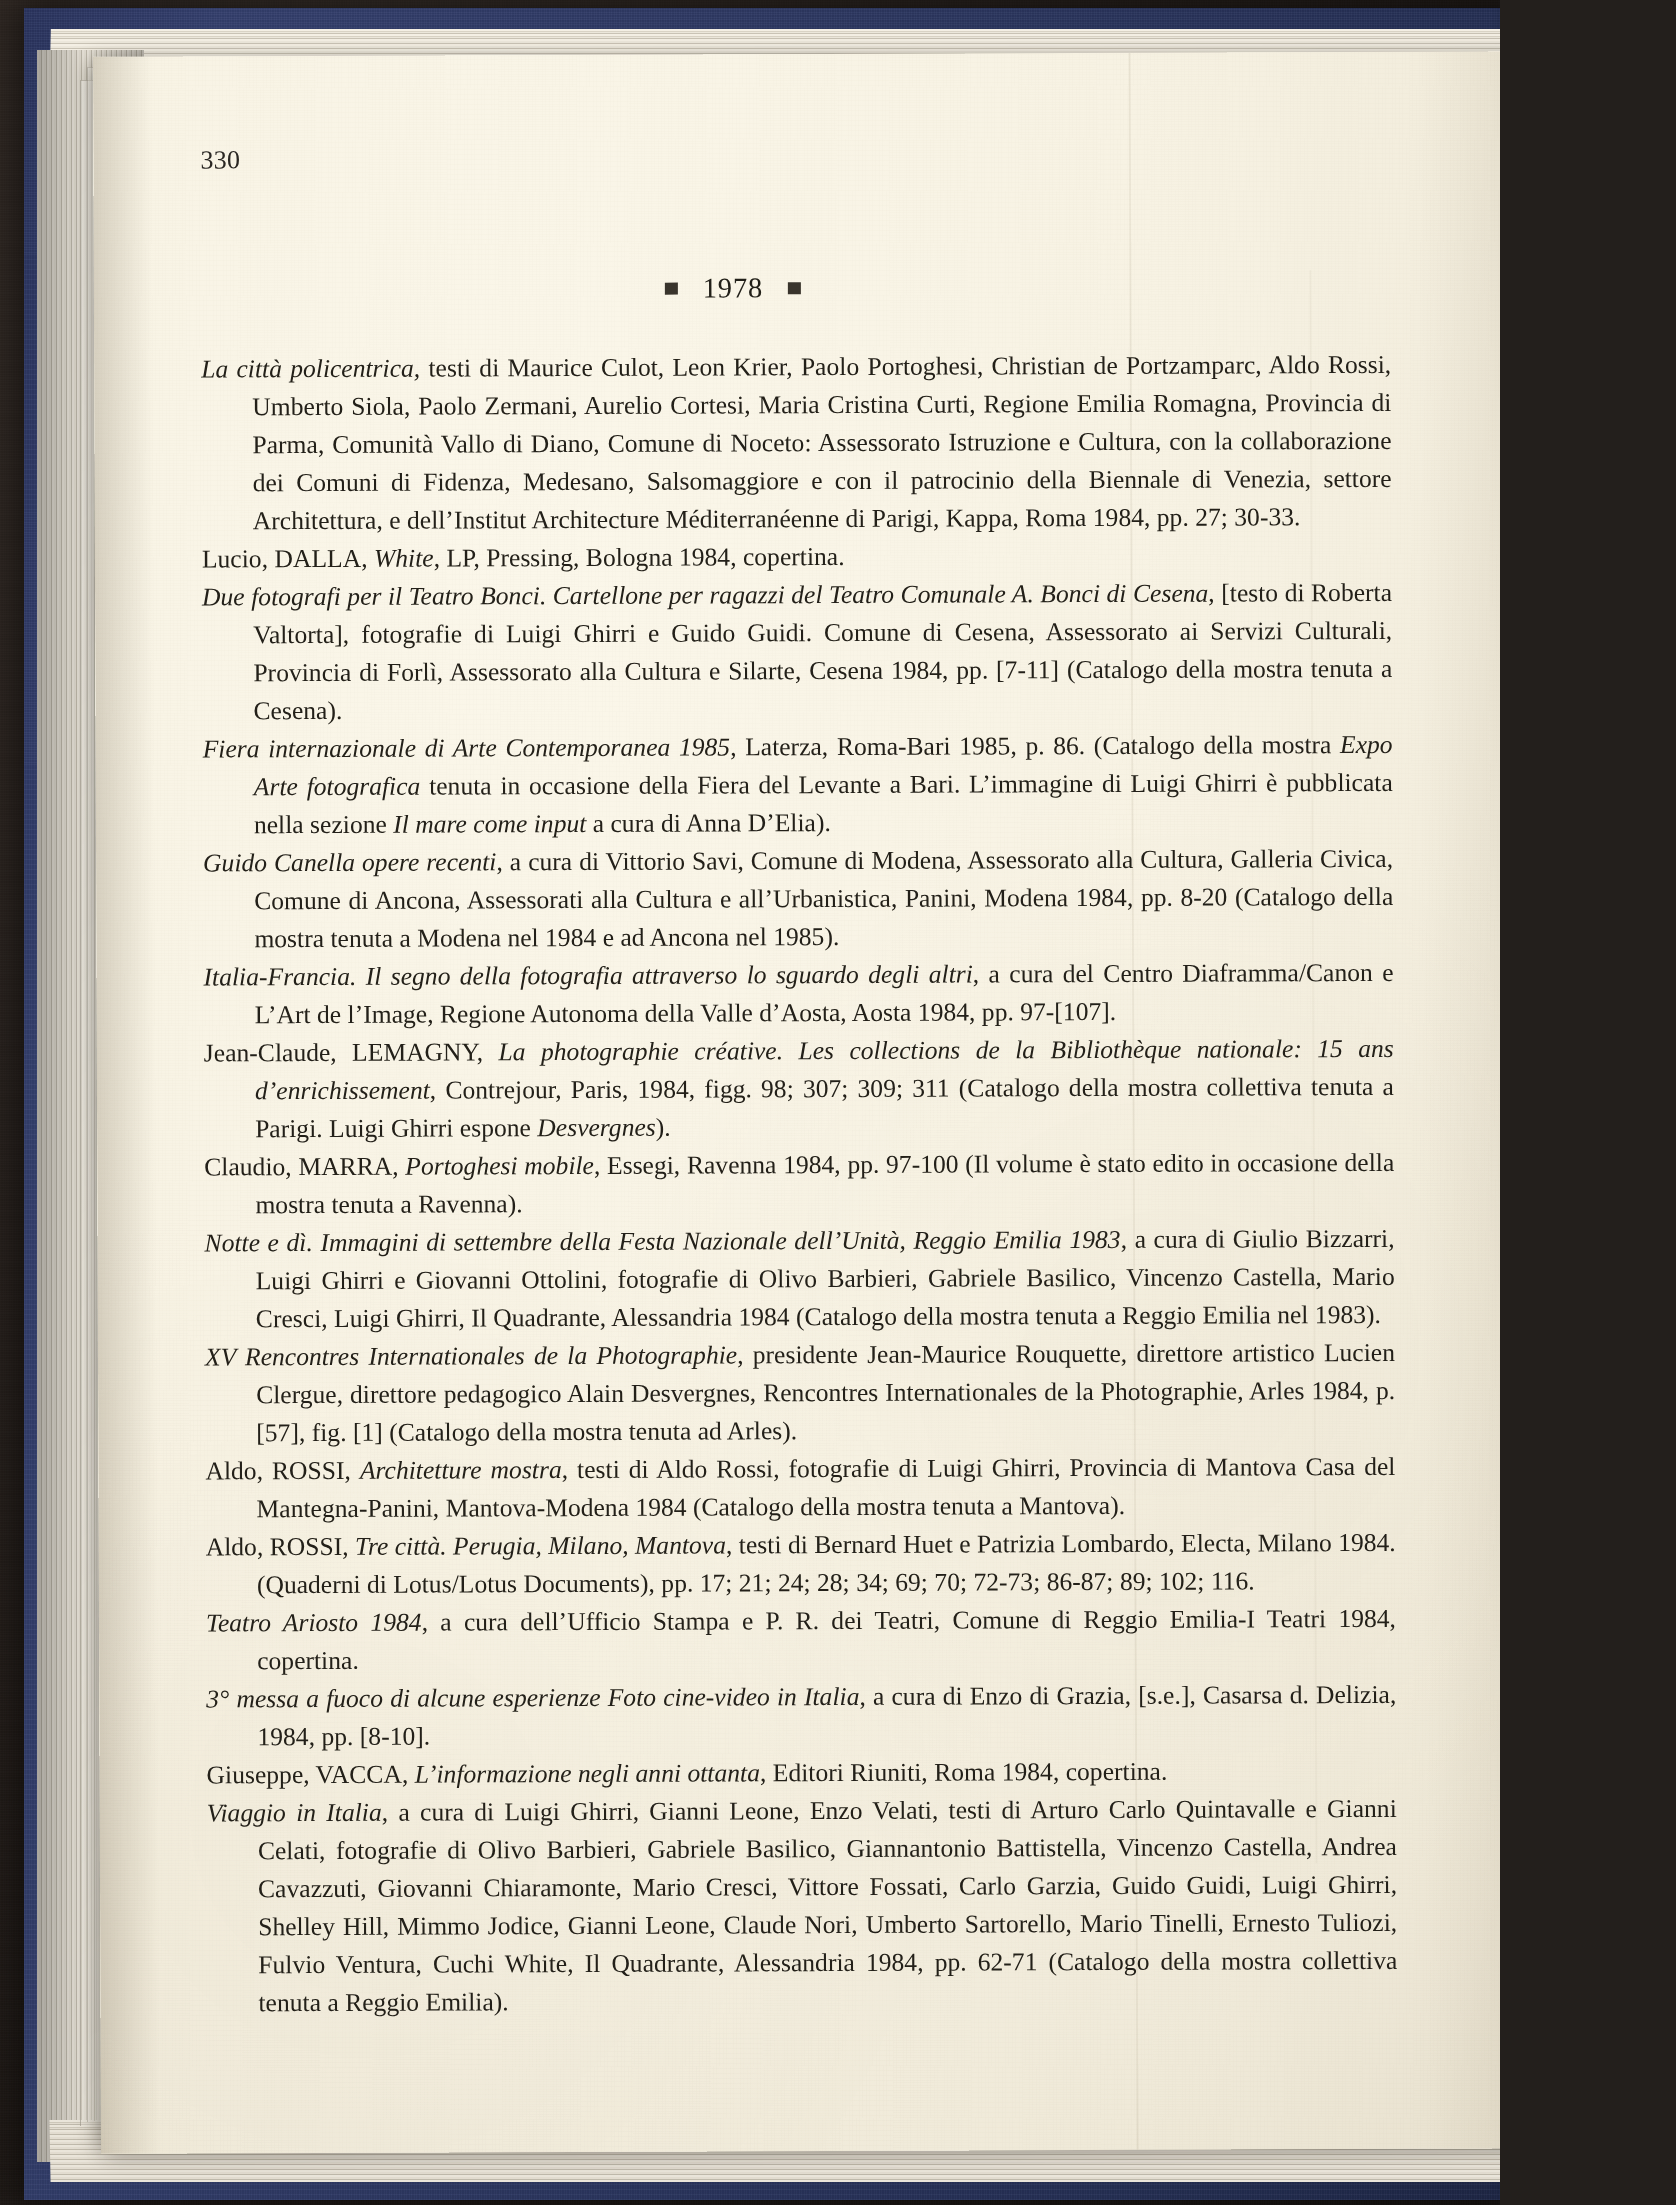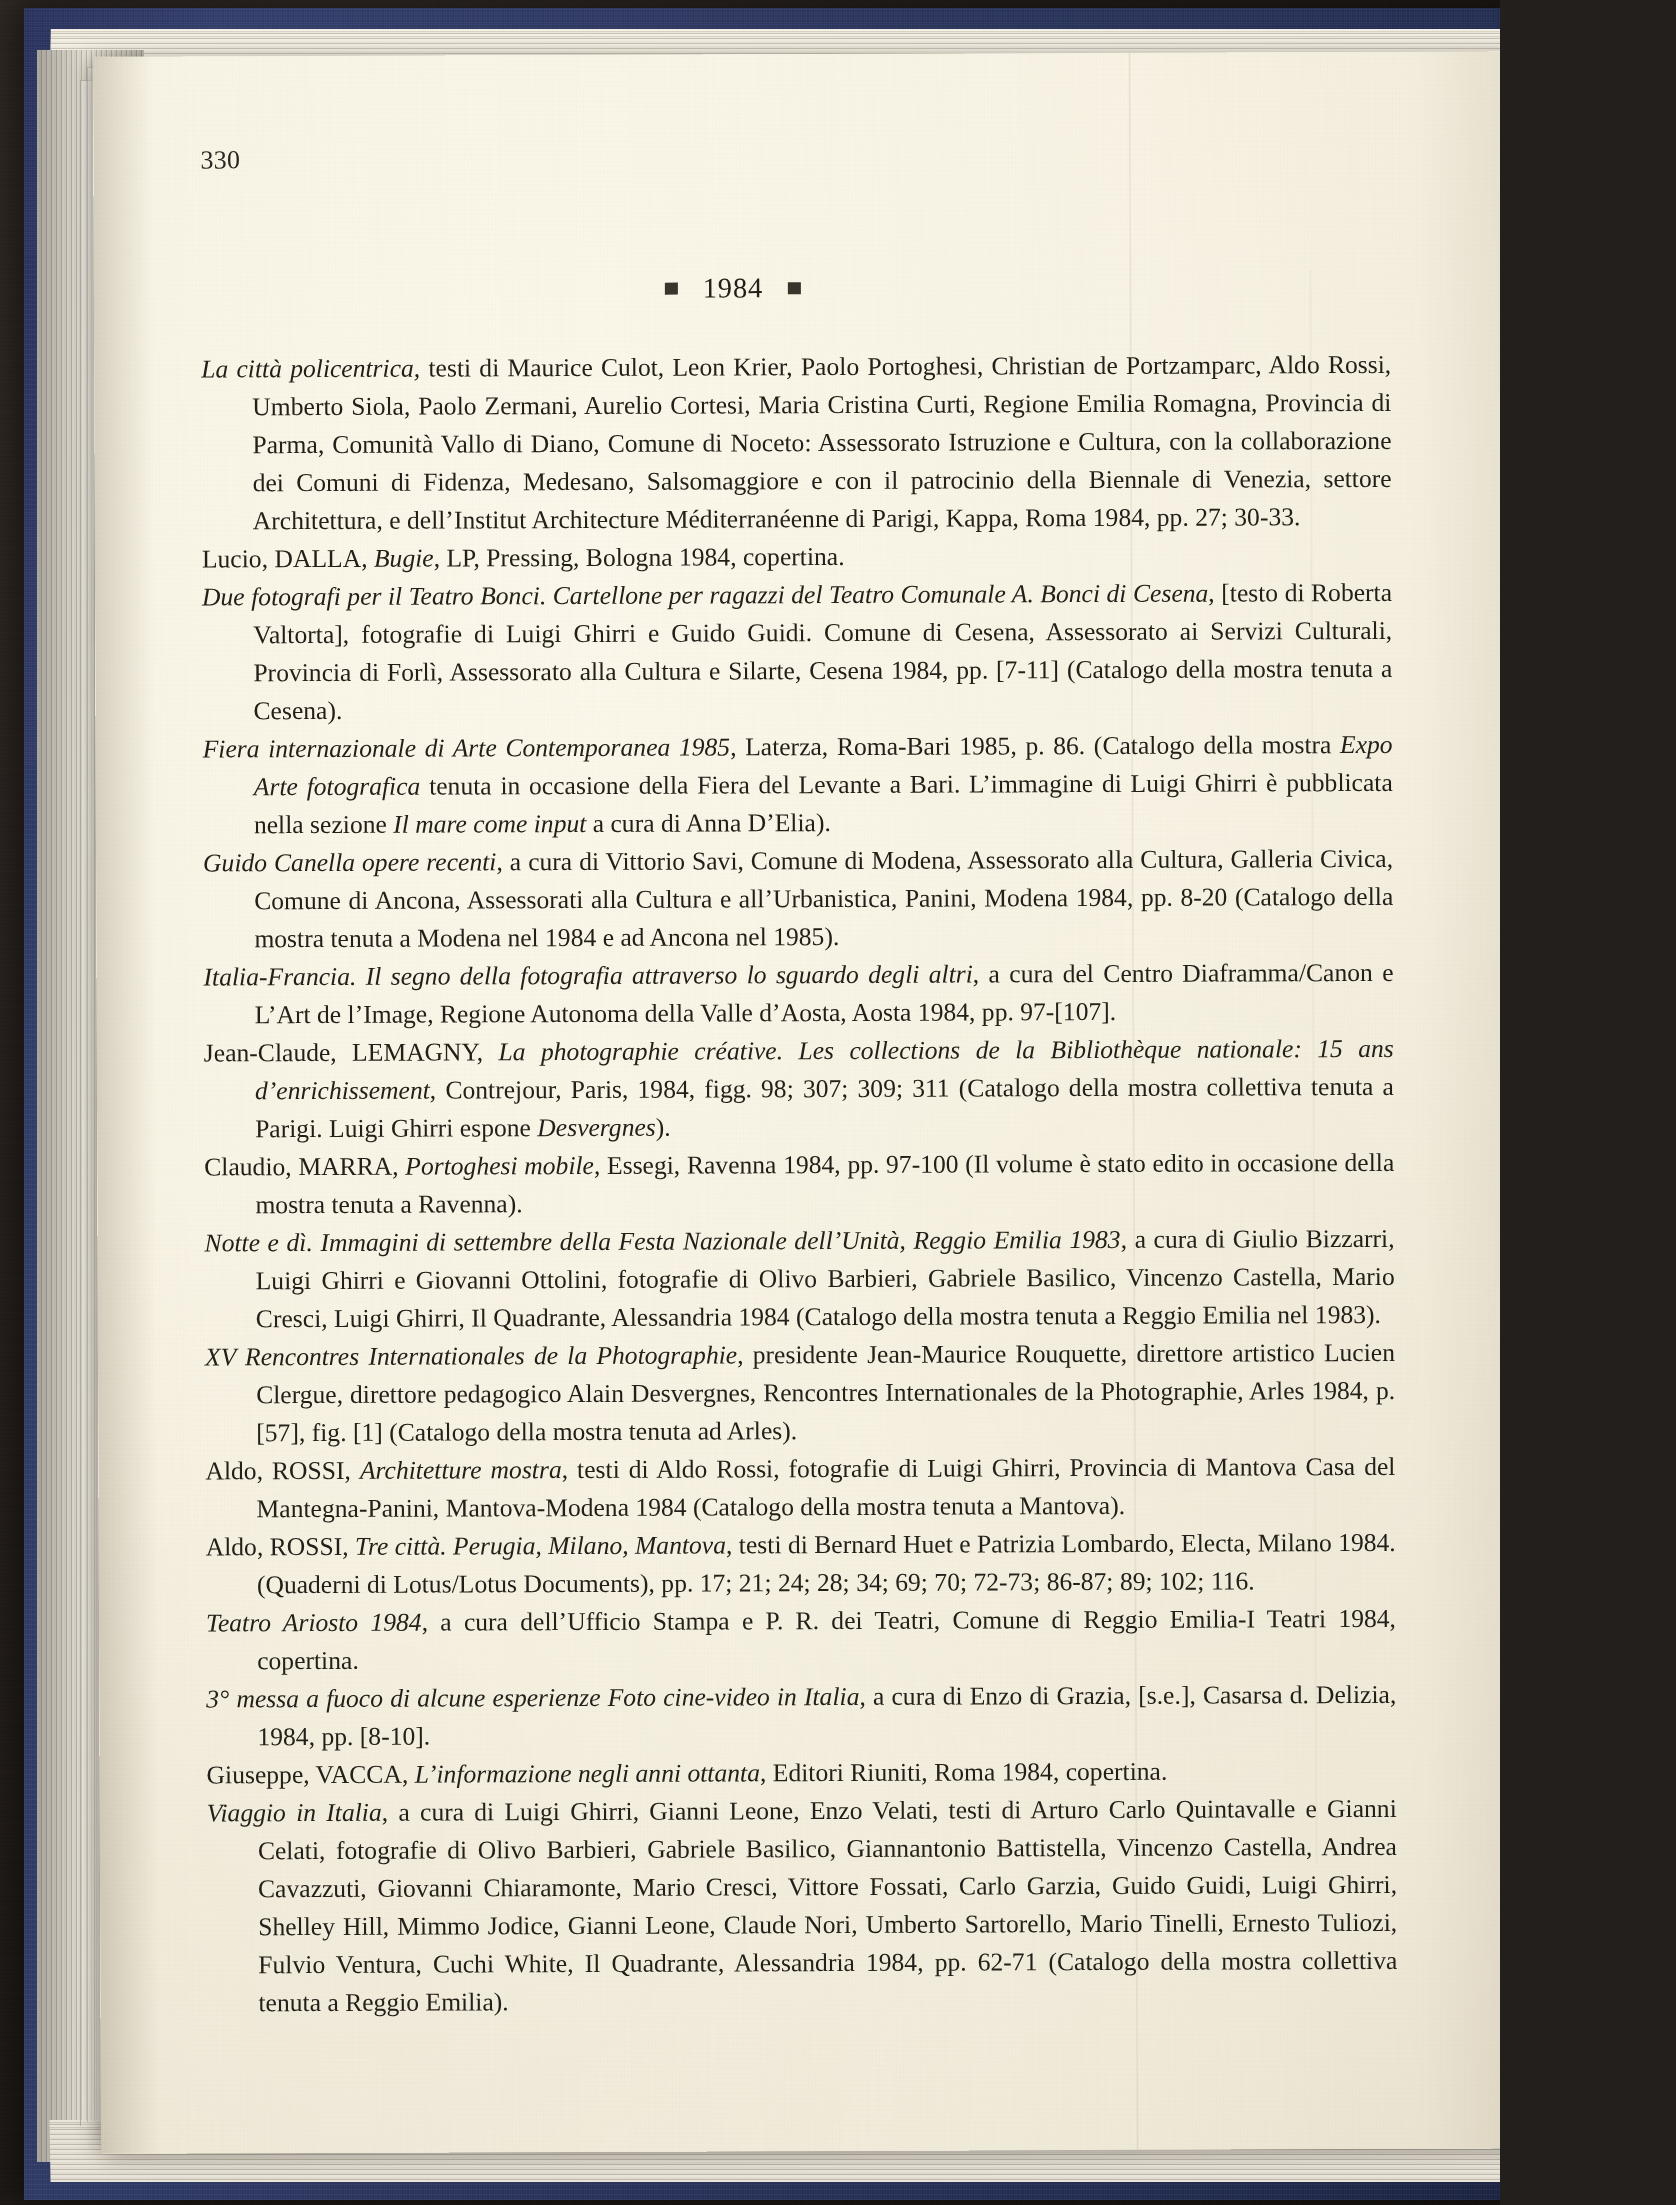--- a/index.html
+++ b/index.html
@@ -217,27 +217,27 @@
     <div class="crease" style="left:1215px;top:218px;height:1593px;opacity:.55;"></div>
     <div id="left-shadow"></div>
     <div id="gutter-shadow"></div>
 
     <div id="text-area">
 
       <div id="folio">330</div>
 
       <div id="year-header">
         <span class="sq"></span>
-        <span>1984</span>
+        <span>1978</span>
         <span class="sq"></span>
       </div>
 
       <div id="entries">
           <p class="entry"><i>La città policentrica,</i> testi di Maurice Culot, Leon Krier, Paolo Portoghesi, Christian de Portzamparc, Aldo Rossi, Umberto Siola, Paolo Zermani, Aurelio Cortesi, Maria Cristina Curti, Regione Emilia Romagna, Provincia di Parma, Comunità Vallo di Diano, Comune di Noceto: Assessorato Istruzione e Cultura, con la collaborazione dei Comuni di Fidenza, Medesano, Salsomaggiore e con il patrocinio della Biennale di Venezia, settore Architettura, e dell’Institut Architecture Méditerranéenne di Parigi, Kappa, Roma 1984, pp. 27; 30-33.</p>
-          <p class="entry">Lucio, DALLA, <i>Bugie</i>, LP, Pressing, Bologna 1984, copertina.</p>
+          <p class="entry">Lucio, DALLA, <i>White</i>, LP, Pressing, Bologna 1984, copertina.</p>
           <p class="entry"><i>Due fotografi per il Teatro Bonci. Cartellone per ragazzi del Teatro Comunale A. Bonci di Cesena</i>, [testo di Roberta Valtorta], fotografie di Luigi Ghirri e Guido Guidi. Comune di Cesena, Assessorato ai Servizi Culturali, Provincia di Forlì, Assessorato alla Cultura e Silarte, Cesena 1984, pp. [7-11] (Catalogo della mostra tenuta a Cesena).</p>
           <p class="entry"><i>Fiera internazionale di Arte Contemporanea 1985</i>, Laterza, Roma-Bari 1985, p. 86. (Catalogo della mostra <i>Expo Arte fotografica</i> tenuta in occasione della Fiera del Levante a Bari. L’immagine di Luigi Ghirri è pubblicata nella sezione <i>Il mare come input</i> a cura di Anna D’Elia).</p>
           <p class="entry"><i>Guido Canella opere recenti</i>, a cura di Vittorio Savi, Comune di Modena, Assessorato alla Cultura, Galleria Civica, Comune di Ancona, Assessorati alla Cultura e all’Urbanistica, Panini, Modena 1984, pp. 8-20 (Catalogo della mostra tenuta a Modena nel 1984 e ad Ancona nel 1985).</p>
           <p class="entry"><i>Italia-Francia. Il segno della fotografia attraverso lo sguardo degli altri</i>, a cura del Centro Diaframma/Canon e L’Art de l’Image, Regione Autonoma della Valle d’Aosta, Aosta 1984, pp. 97-[107].</p>
           <p class="entry">Jean-Claude, LEMAGNY, <i>La photographie créative. Les collections de la Bibliothèque nationale: 15 ans d’enrichissement</i>, Contrejour, Paris, 1984, figg. 98; 307; 309; 311 (Catalogo della mostra collettiva tenuta a Parigi. Luigi Ghirri espone <i>Desvergnes</i>).</p>
           <p class="entry">Claudio, MARRA, <i>Portoghesi mobile</i>, Essegi, Ravenna 1984, pp. 97-100 (Il volume è stato edito in occasione della mostra tenuta a Ravenna).</p>
           <p class="entry"><i>Notte e dì. Immagini di settembre della Festa Nazionale dell’Unità, Reggio Emilia 1983</i>, a cura di Giulio Bizzarri, Luigi Ghirri e Giovanni Ottolini, fotografie di Olivo Barbieri, Gabriele Basilico, Vincenzo Castella, Mario Cresci, Luigi Ghirri, Il Quadrante, Alessandria 1984 (Catalogo della mostra tenuta a Reggio Emilia nel 1983).</p>
           <p class="entry"><i>XV Rencontres Internationales de la Photographie</i>, presidente Jean-Maurice Rouquette, direttore artistico Lucien Clergue, direttore pedagogico Alain Desvergnes, Rencontres Internationales de la Photographie, Arles 1984, p. [57], fig. [1] (Catalogo della mostra tenuta ad Arles).</p>
           <p class="entry">Aldo, ROSSI, <i>Architetture mostra</i>, testi di Aldo Rossi, fotografie di Luigi Ghirri, Provincia di Mantova Casa del Mantegna-Panini, Mantova-Modena 1984 (Catalogo della mostra tenuta a Mantova).</p>
           <p class="entry">Aldo, ROSSI, <i>Tre città. Perugia, Milano, Mantova</i>, testi di Bernard Huet e Patrizia Lombardo, Electa, Milano 1984. (Quaderni di Lotus/Lotus Documents), pp. 17; 21; 24; 28; 34; 69; 70; 72-73; 86-87; 89; 102; 116.</p>

